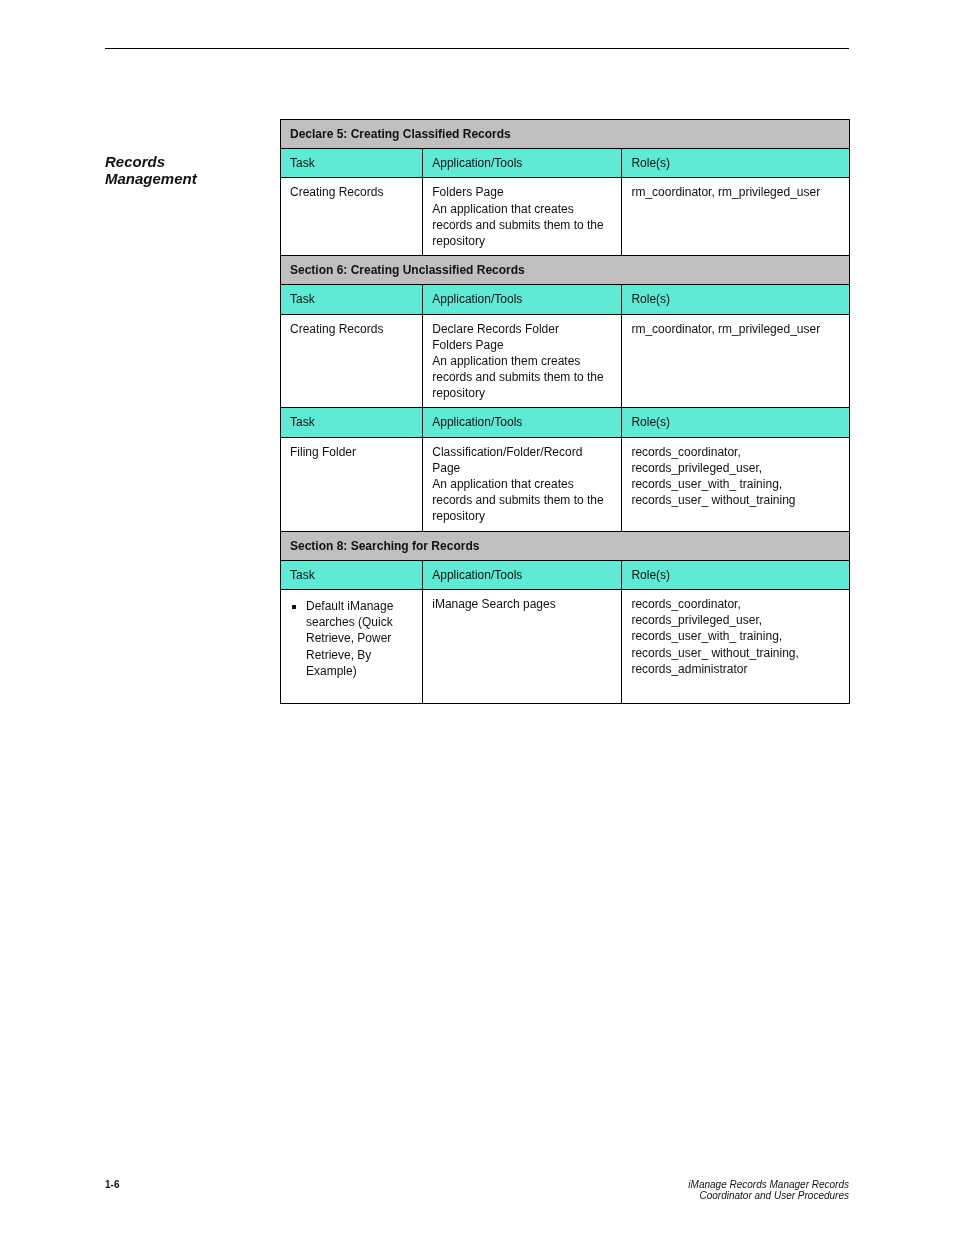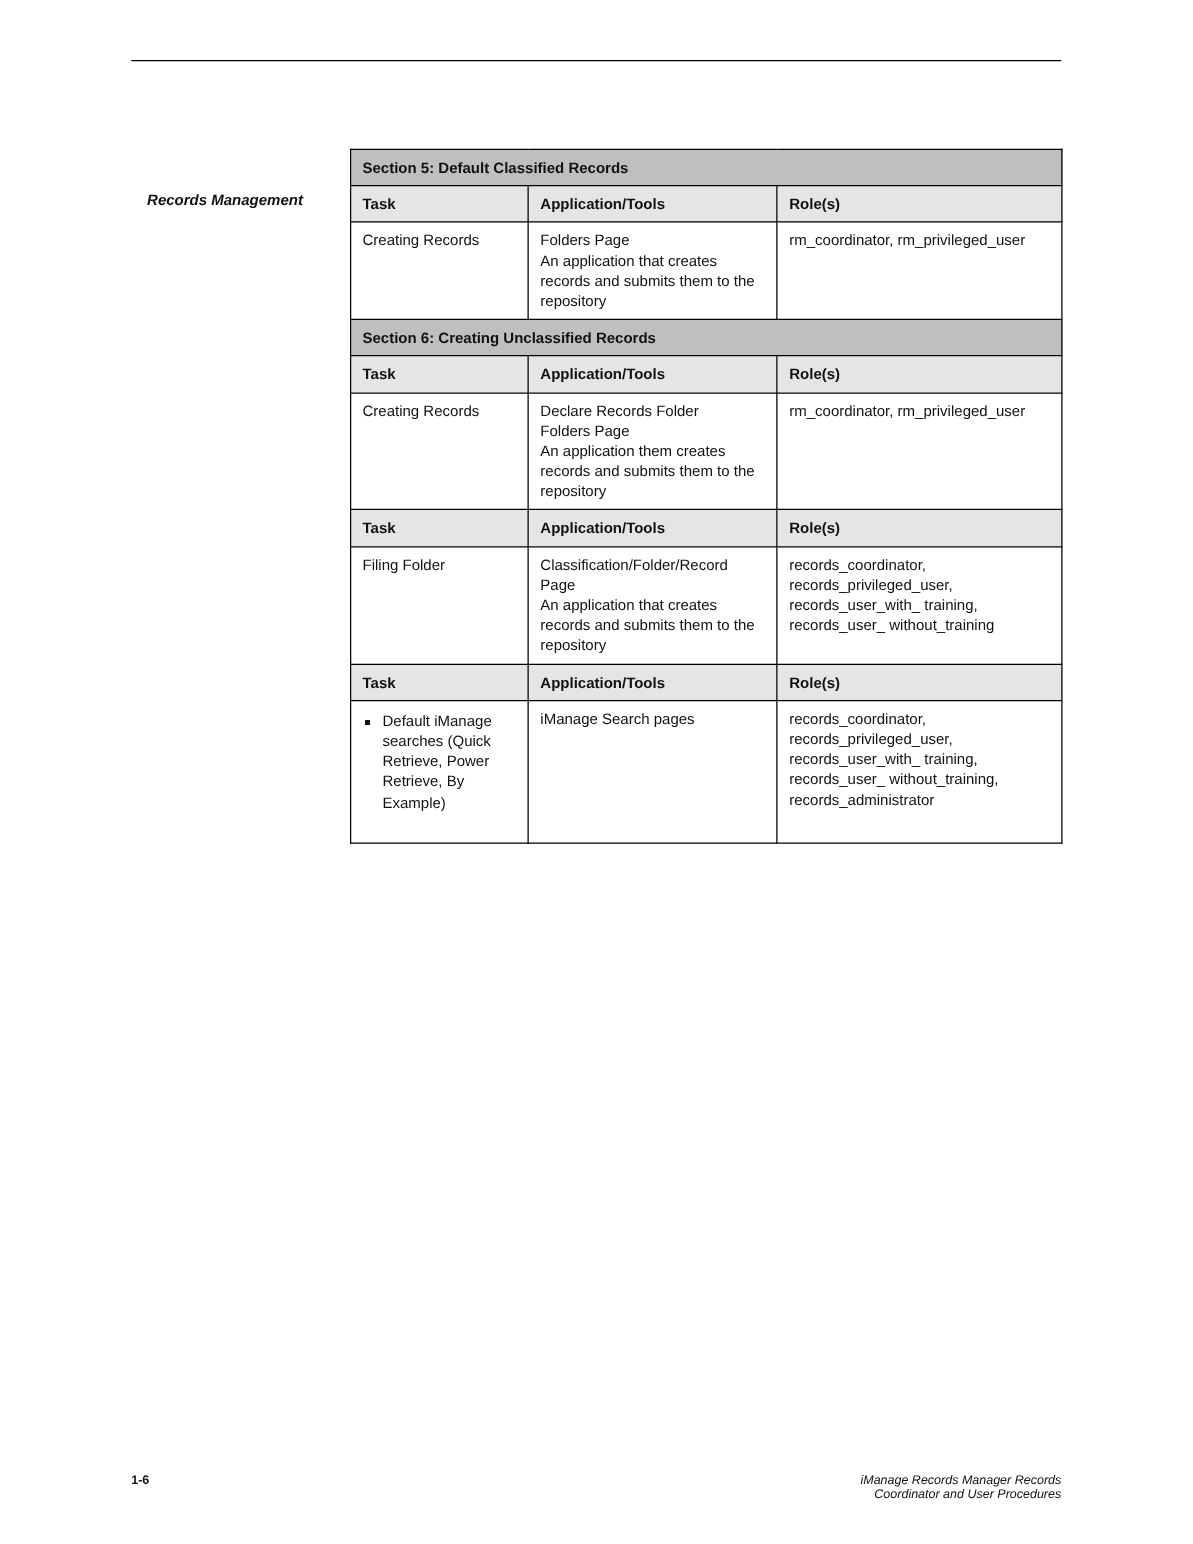--- a/index.html
+++ b/index.html
@@ -20,24 +20,23 @@
   .hr-top {
     border: none;
     border-top: 1.5px solid #000;
     margin: 0 0 70px 0;
   }
   .sidebar-heading {
     position: absolute;
     left: 105px;
     top: 153px;
     width: 150px;
-    font-size: 12px;
+    font-size: 15px;
     font-style: italic;
     font-weight: 600;
-    text-align: center;
   }
   table.layout {
     border-collapse: collapse;
     width: 570px;
     margin-left: 175px;
     table-layout: fixed;
   }
   table.layout th, table.layout td {
     border: 1.2px solid #000;
     padding: 6px 9px;
@@ -49,23 +48,23 @@
   col.c1 { width: 25%; }
   col.c2 { width: 35%; }
   col.c3 { width: 40%; }
   .section-row td {
     background: #bfbfbf;
     font-weight: bold;
     font-size: 12px;
     padding: 5px 9px;
   }
   .inner-head th {
-    font-weight: bold;
+    font-weight: normal;
     font-size: 11px;
-    background: #e5e5e5;
+    background: #5eead4;
   }
   ul.bullets {
     margin: 2px 0 18px 10px;
     padding: 0 0 0 6px;
   }
   ul.bullets li {
     margin: 0 0 4px 0;
     list-style-type: square;
     font-size: 12px;
   }
@@ -92,21 +91,21 @@
 
   <table class="layout">
     <colgroup>
         <col class="c1">
         <col class="c2">
         <col class="c3">
       </colgroup>
 
     <tbody>
         <tr class="section-row">
-      <td colspan="3">Section 5: Default Classified Records</td>
+      <td colspan="3">Declare 5: Creating Classified Records</td>
     </tr>
     <tr class="inner-head">
       <th>Task</th>
       <th>Application/Tools</th>
       <th>Role(s)</th>
     </tr>
     <tr>
       <td>Creating Records</td>
       <td style="white-space:pre-line">Folders Page
 An application that creates records and submits them to the repository</td>
@@ -134,20 +133,23 @@
       <th>Application/Tools</th>
       <th>Role(s)</th>
     </tr>
     <tr>
       <td>Filing Folder</td>
       <td style="white-space:pre-line">Classification/Folder/Record Page
 An application that creates records and submits them to the repository</td>
       <td>records_coordinator, records_privileged_user, records_user_with_ training, records_user_ without_training</td>
     </tr>
 
+    <tr class="section-row">
+      <td colspan="3">Section 8: Searching for Records</td>
+    </tr>
     <tr class="inner-head">
       <th>Task</th>
       <th>Application/Tools</th>
       <th>Role(s)</th>
     </tr>
     <tr>
       <td>
         <ul class="bullets">
           <li>Default iManage searches (Quick Retrieve, Power Retrieve, By Example)</li>
         </ul>

